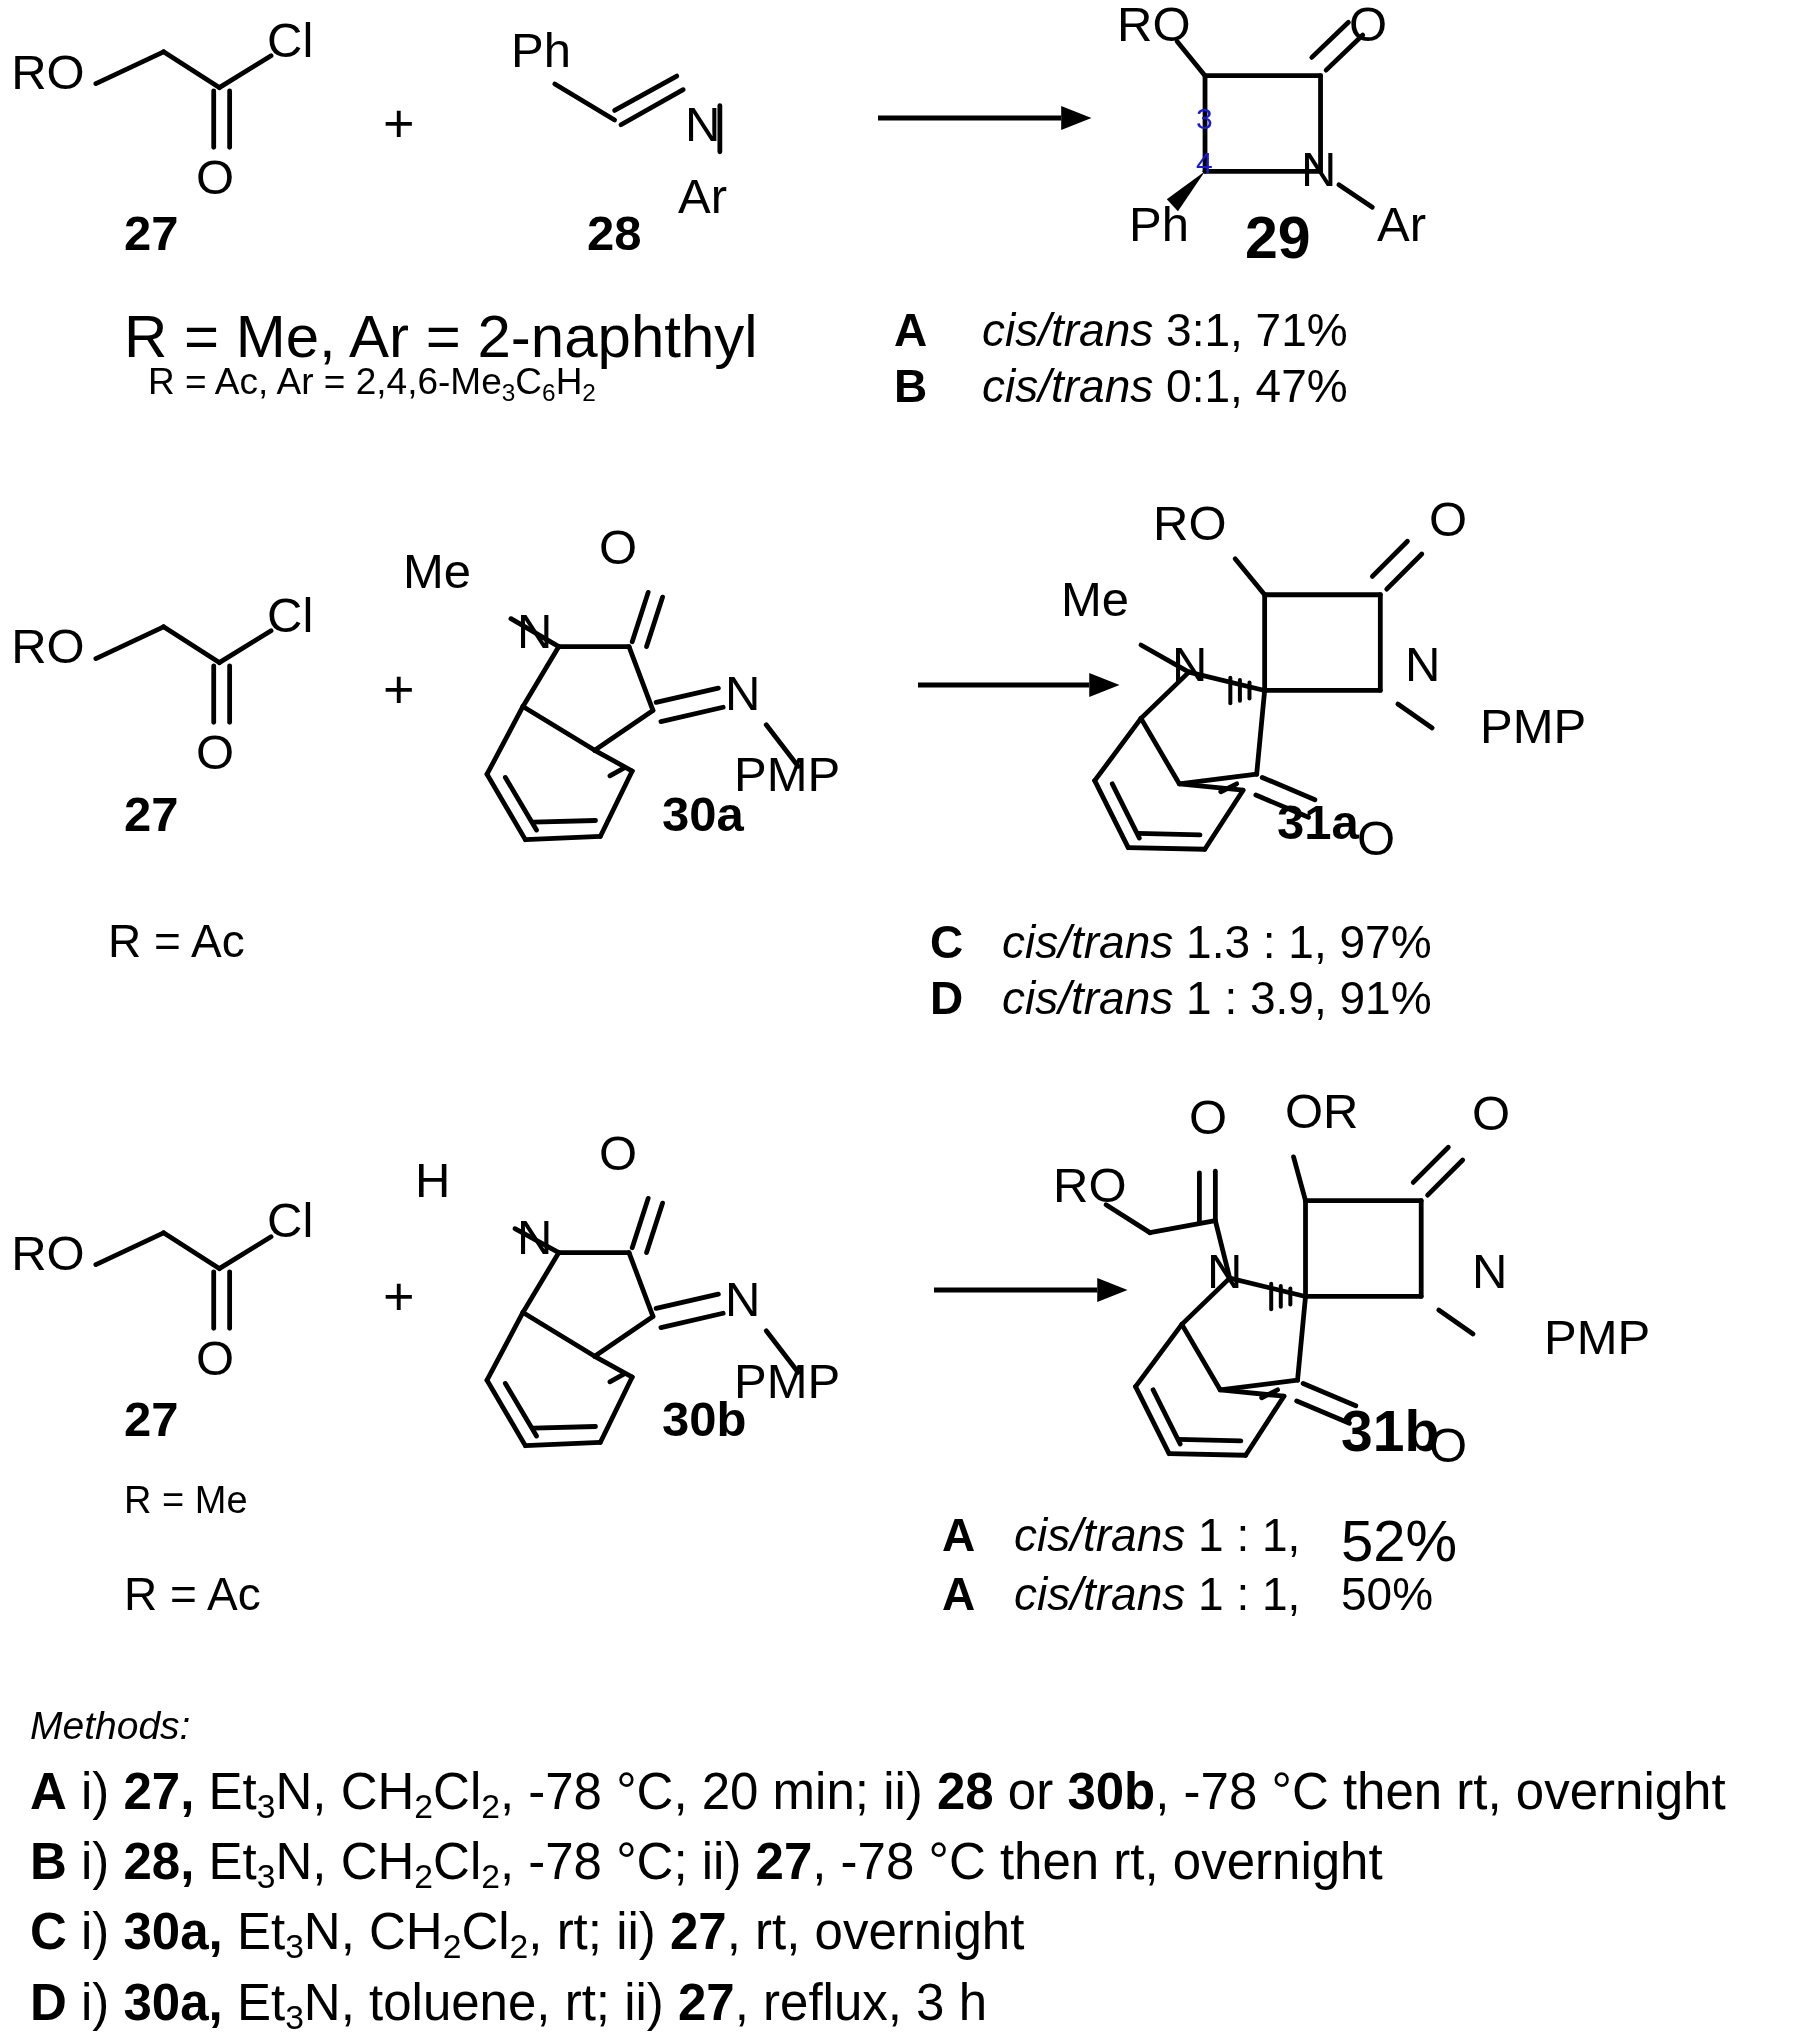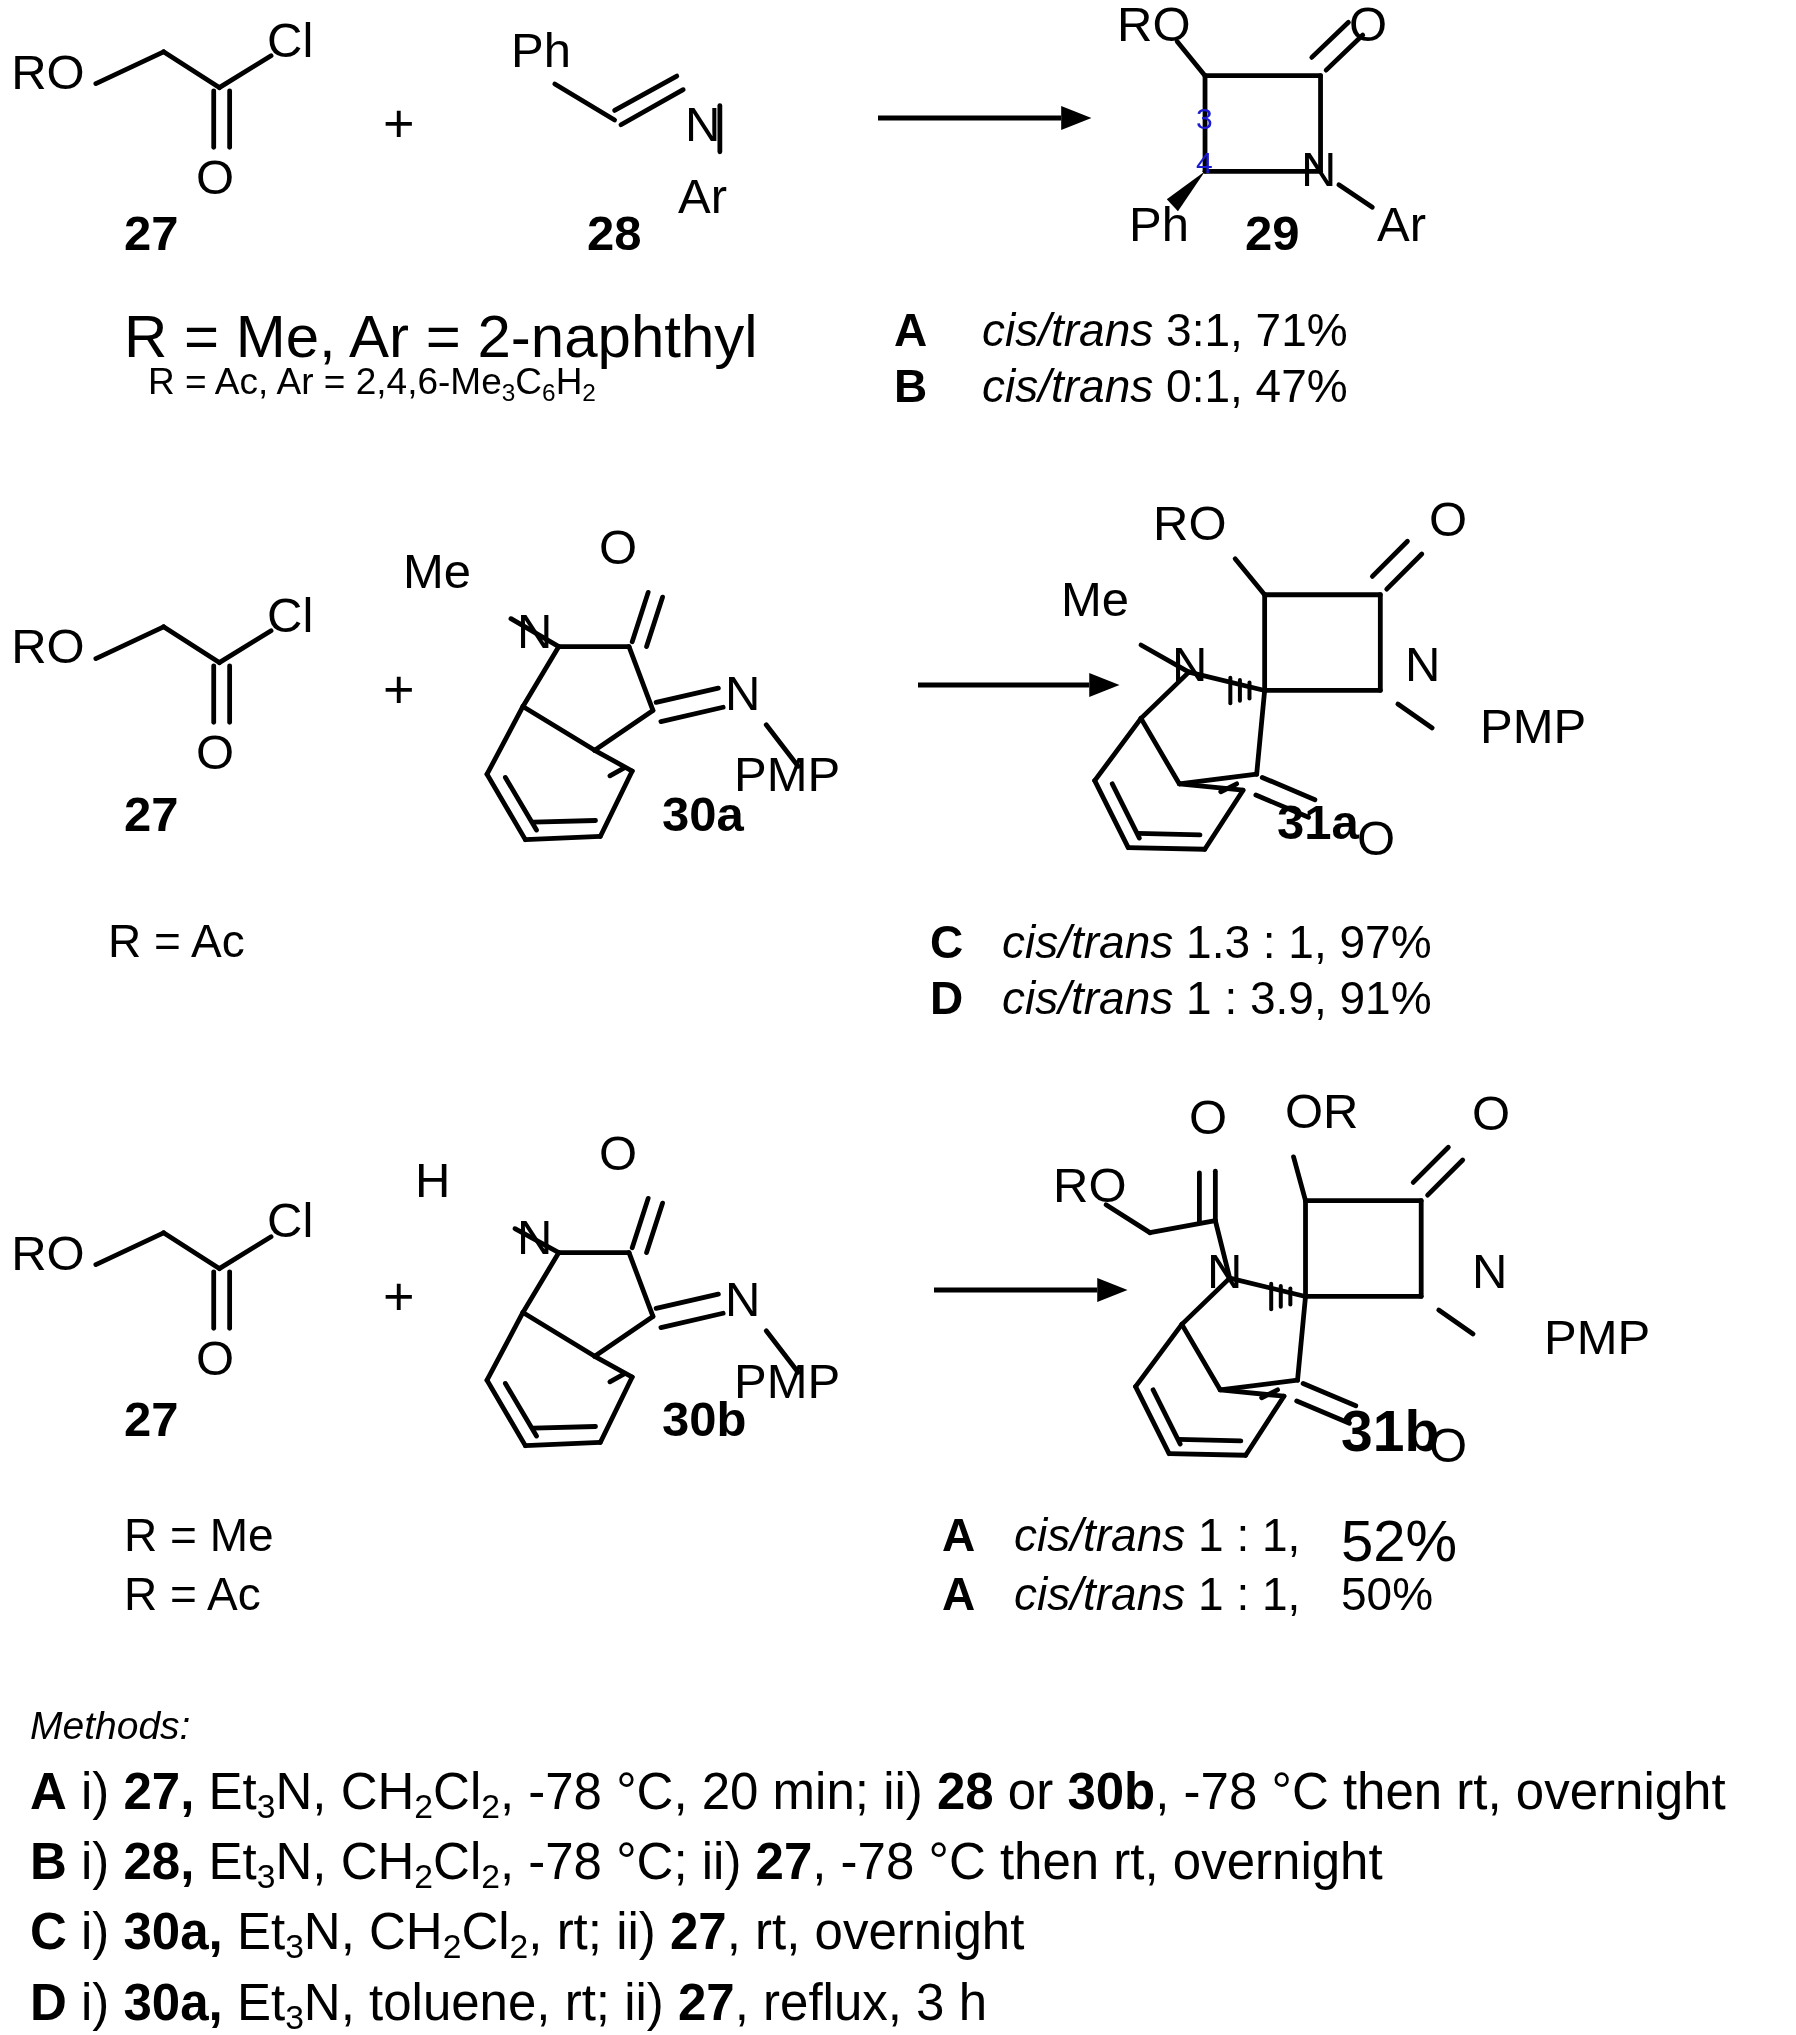--- a/index.html
+++ b/index.html
@@ -93,21 +93,21 @@
 
     <polygon points="120,205 72,240 86,255" fill="#000"></polygon>
   </svg>
   <div class="textline txt" style="left:1117px; top:0px; font-size:49px;">RO</div>
   <div class="textline txt" style="left:1349px; top:0px; font-size:49px;">O</div>
   <div class="textline txt" style="left:1301px; top:145px; font-size:49px;">N</div>
   <div class="textline txt" style="left:1377px; top:200px; font-size:49px;">Ar</div>
   <div class="textline txt" style="left:1129px; top:200px; font-size:49px;">Ph</div>
   <div class="textline txt num-blue" style="left:1196px; top:104px; font-size:30px;">3</div>
   <div class="textline txt num-blue" style="left:1196px; top:148px; font-size:30px;">4</div>
-  <div class="textline txt lbl-bold" style="left:1245px; top:209px; font-size:49px;">29</div>
+  <div class="textline txt lbl-bold" style="left:1245px; top:209px; font-size:59px;">29</div>
 
   <div class="textline txt" style="left:124px; top:307px; font-size:60px;">R = Me, Ar = 2-naphthyl</div>
   <div class="textline txt" style="left:124px; top:363px; font-size:37px;margin-left:24px;">R = Ac, Ar = 2,4,6-Me<span class="sub">3</span>C<span class="sub">6</span>H<span class="sub">2</span></div>
 
   <div class="textline txt lbl-bold" style="left:894px; top:307px; font-size:46px;">A</div>
   <div class="textline txt" style="left:982px; top:307px; font-size:46px;"><span class="ital">cis/trans</span> 3:1, 71%</div>
   <div class="textline txt lbl-bold" style="left:894px; top:363px; font-size:46px;">B</div>
   <div class="textline txt" style="left:982px; top:363px; font-size:46px;"><span class="ital">cis/trans</span> 0:1, 47%</div>
 
   <svg class="abs" style="left:8px; top:583px;" width="335" height="207" viewBox="0 0 420 260">
@@ -328,21 +328,21 @@
   <div class="textline txt" style="left:1053px; top:1161px; font-size:49px;">RO</div>
   <div class="textline txt" style="left:1189px; top:1093px; font-size:49px;">O</div>
   <div class="textline txt" style="left:1285px; top:1087px; font-size:49px;">OR</div>
   <div class="textline txt" style="left:1472px; top:1089px; font-size:49px;">O</div>
   <div class="textline txt" style="left:1207px; top:1247px; font-size:49px;">N</div>
   <div class="textline txt" style="left:1472px; top:1247px; font-size:49px;">N</div>
   <div class="textline txt" style="left:1544px; top:1313px; font-size:49px;">PMP</div>
   <div class="textline txt" style="left:1429px; top:1421px; font-size:49px;">O</div>
   <div class="textline txt lbl-bold" style="left:1341px; top:1403px; font-size:57px;">31b</div>
 
-  <div class="textline txt" style="left:124px; top:1512px; font-size:46px;text-align:center;">R = Me</div>
+  <div class="textline txt" style="left:124px; top:1481px; font-size:38px;text-align:center;">R = Me</div>
   <div class="textline txt" style="left:124px; top:1571px; font-size:46px;">R = Ac</div>
 
   <div class="textline txt lbl-bold" style="left:942px; top:1512px; font-size:46px;">A</div>
   <div class="textline txt" style="left:1014px; top:1512px; font-size:46px;"><span class="ital">cis/trans</span> 1 : 1,</div>
   <div class="textline txt" style="left:1341px; top:1512px; font-size:58px;">52%</div>
 
   <div class="textline txt lbl-bold" style="left:942px; top:1571px; font-size:46px;">A</div>
   <div class="textline txt" style="left:1014px; top:1571px; font-size:46px;"><span class="ital">cis/trans</span> 1 : 1,</div>
   <div class="textline txt" style="left:1341px; top:1571px; font-size:46px;">50%</div>
 

